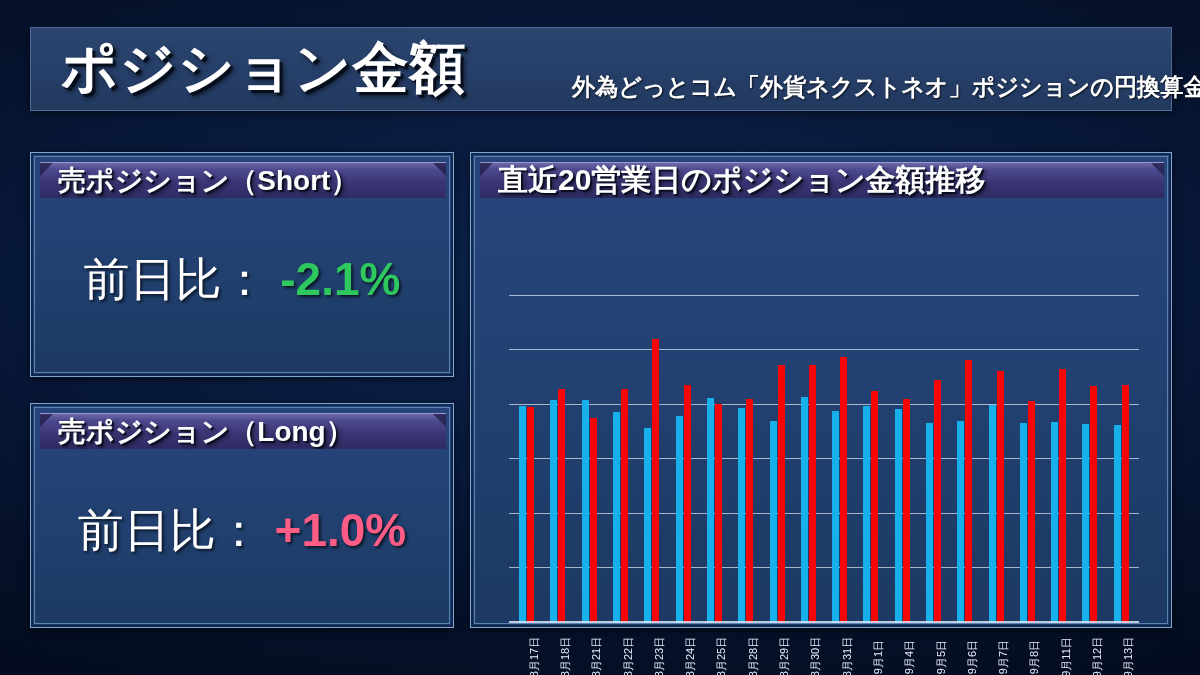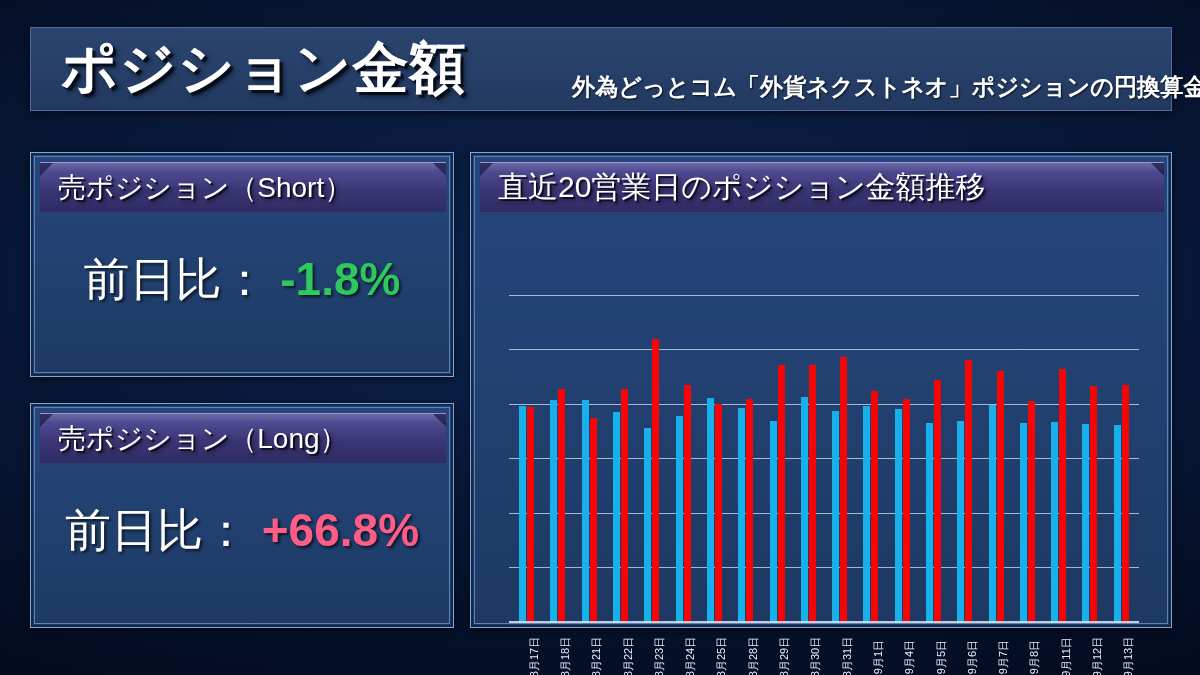--- a/index.html
+++ b/index.html
@@ -45,24 +45,24 @@
   
   .panel{
     position:absolute;
     background:linear-gradient(180deg,#27457c 0%,#21406f 55%,#1d3963 100%);
     border:1px solid #7fa7cf;
     box-shadow:0 2px 8px rgba(0,0,0,.6), inset 0 0 0 2px rgba(17,38,74,.9);
   }
   .panel-inner{ position:absolute; inset:3px; border:1px solid #5b84b6; }
 
   .panel-title{
-    position:absolute; left:9px; top:9px; height:50px;
+    position:absolute; left:9px; top:9px; height:36px;
     background:linear-gradient(180deg,#6d6aa8 0%,#4e4a90 18%,#3a3676 55%,#2f2c63 100%);
     border-top:1px solid #9a97d0;
-    color:#ffffff; font-weight:normal;
+    color:#ffffff; font-weight:bold;
     display:flex; align-items:center;
     padding:0 18px;
     text-shadow:2px 2px 0 rgba(6,10,26,.8), 3px 3px 4px rgba(0,0,0,.55);
     overflow:hidden;
   }
   .panel-title::before{
     content:""; position:absolute; left:0; top:0;
     border-left:13px solid rgba(30,28,70,.75);
     border-bottom:13px solid transparent;
   }
@@ -138,30 +138,30 @@
   <div id="header">
     <div id="headerTitle">ポジション金額</div>
     <div id="headerSub">外為どっとコム「外貨ネクストネオ」ポジションの円換算金額</div>
   </div>
 
   <div class="panel" id="shortCard">
     <div class="panel-inner"></div>
     <div class="panel-title">売ポジション（Short）</div>
     <div class="card-value">
       <span>前日比：</span>
-      <span class="num neg" style="color: rgb(46, 200, 95);">-1.8%</span>
+      <span class="num neg" style="color: rgb(46, 200, 95);">-2.1%</span>
     </div>
   </div>
 
   <div class="panel" id="longCard">
     <div class="panel-inner"></div>
     <div class="panel-title">売ポジション（Long）</div>
     <div class="card-value">
       <span>前日比：</span>
-      <span class="num pos" style="color: rgb(255, 92, 134);">+66.8%</span>
+      <span class="num pos" style="color: rgb(255, 92, 134);">+1.0%</span>
     </div>
   </div>
 
   <div class="panel" id="chartCard">
     <div class="panel-inner"></div>
     <div class="panel-title">直近20営業日のポジション金額推移</div>
 
     <div id="plot">
       <div id="grid">
           <div class="gridline" style="bottom: 14.2857%;"></div>

